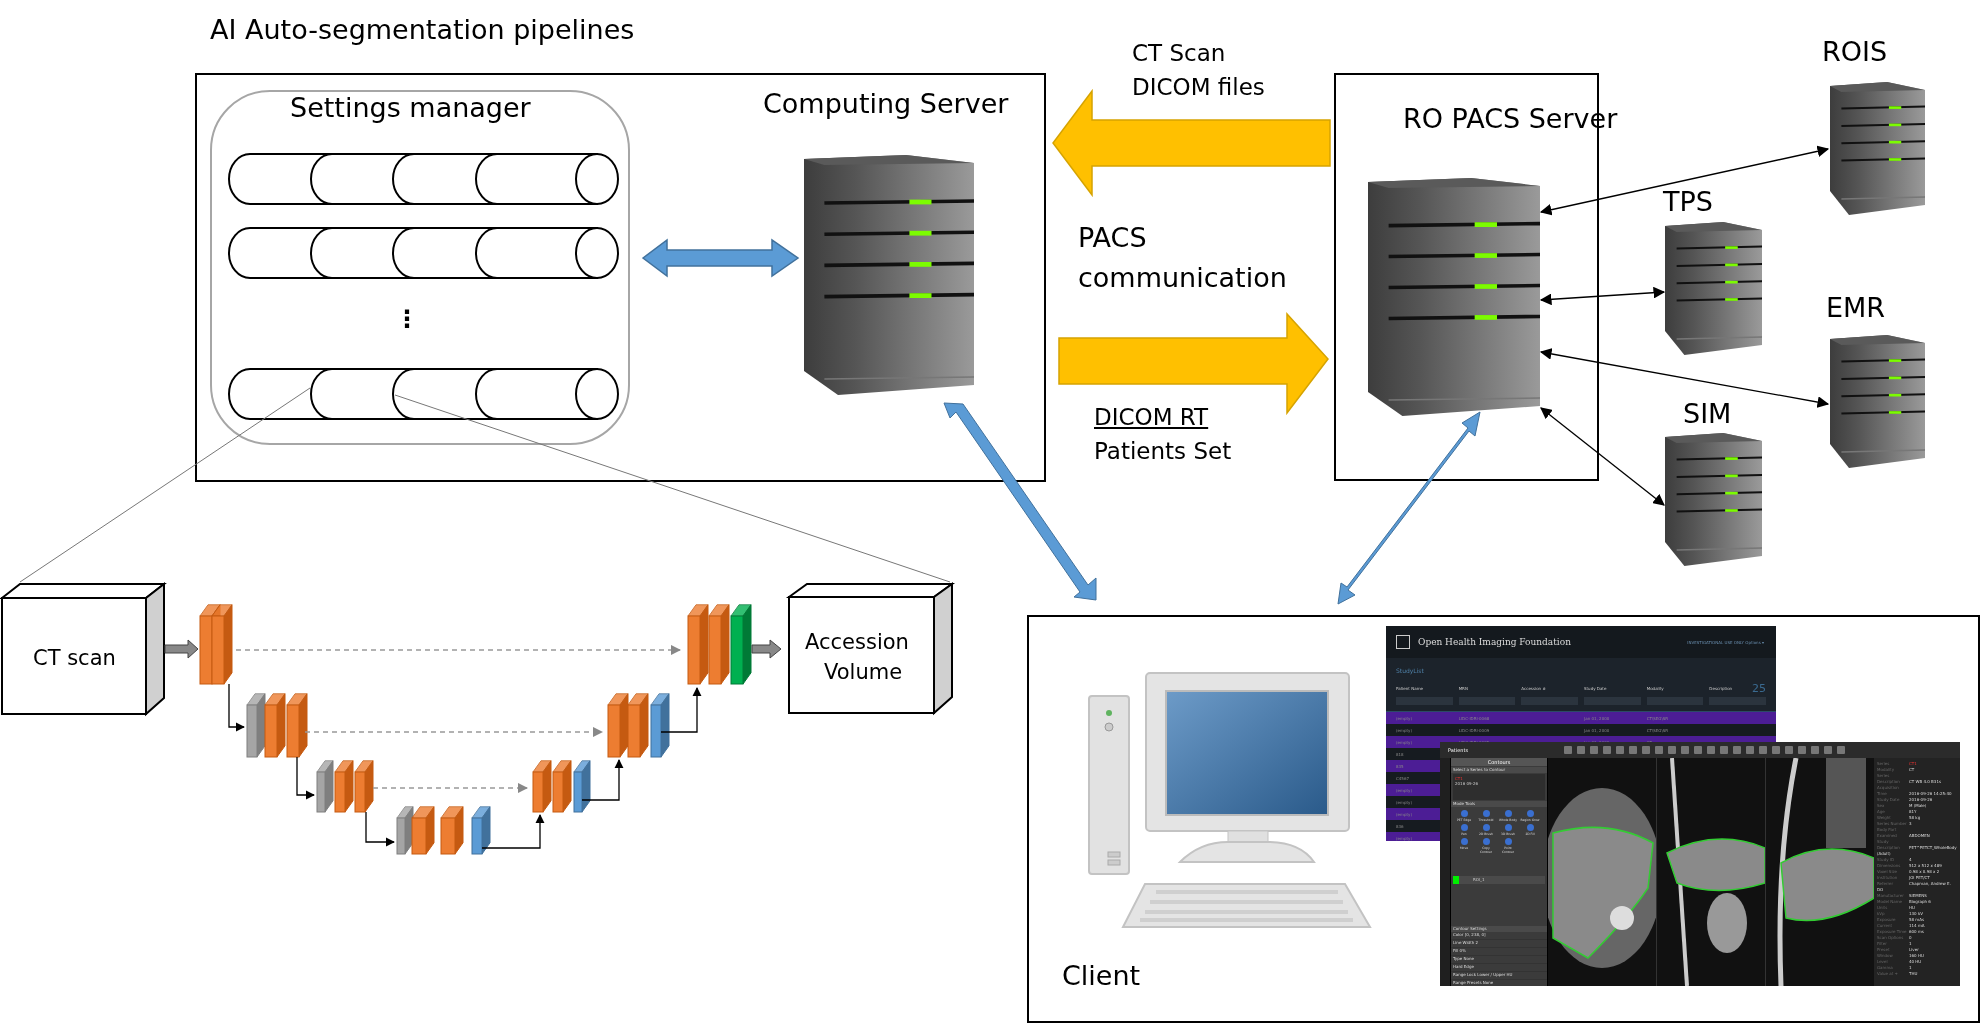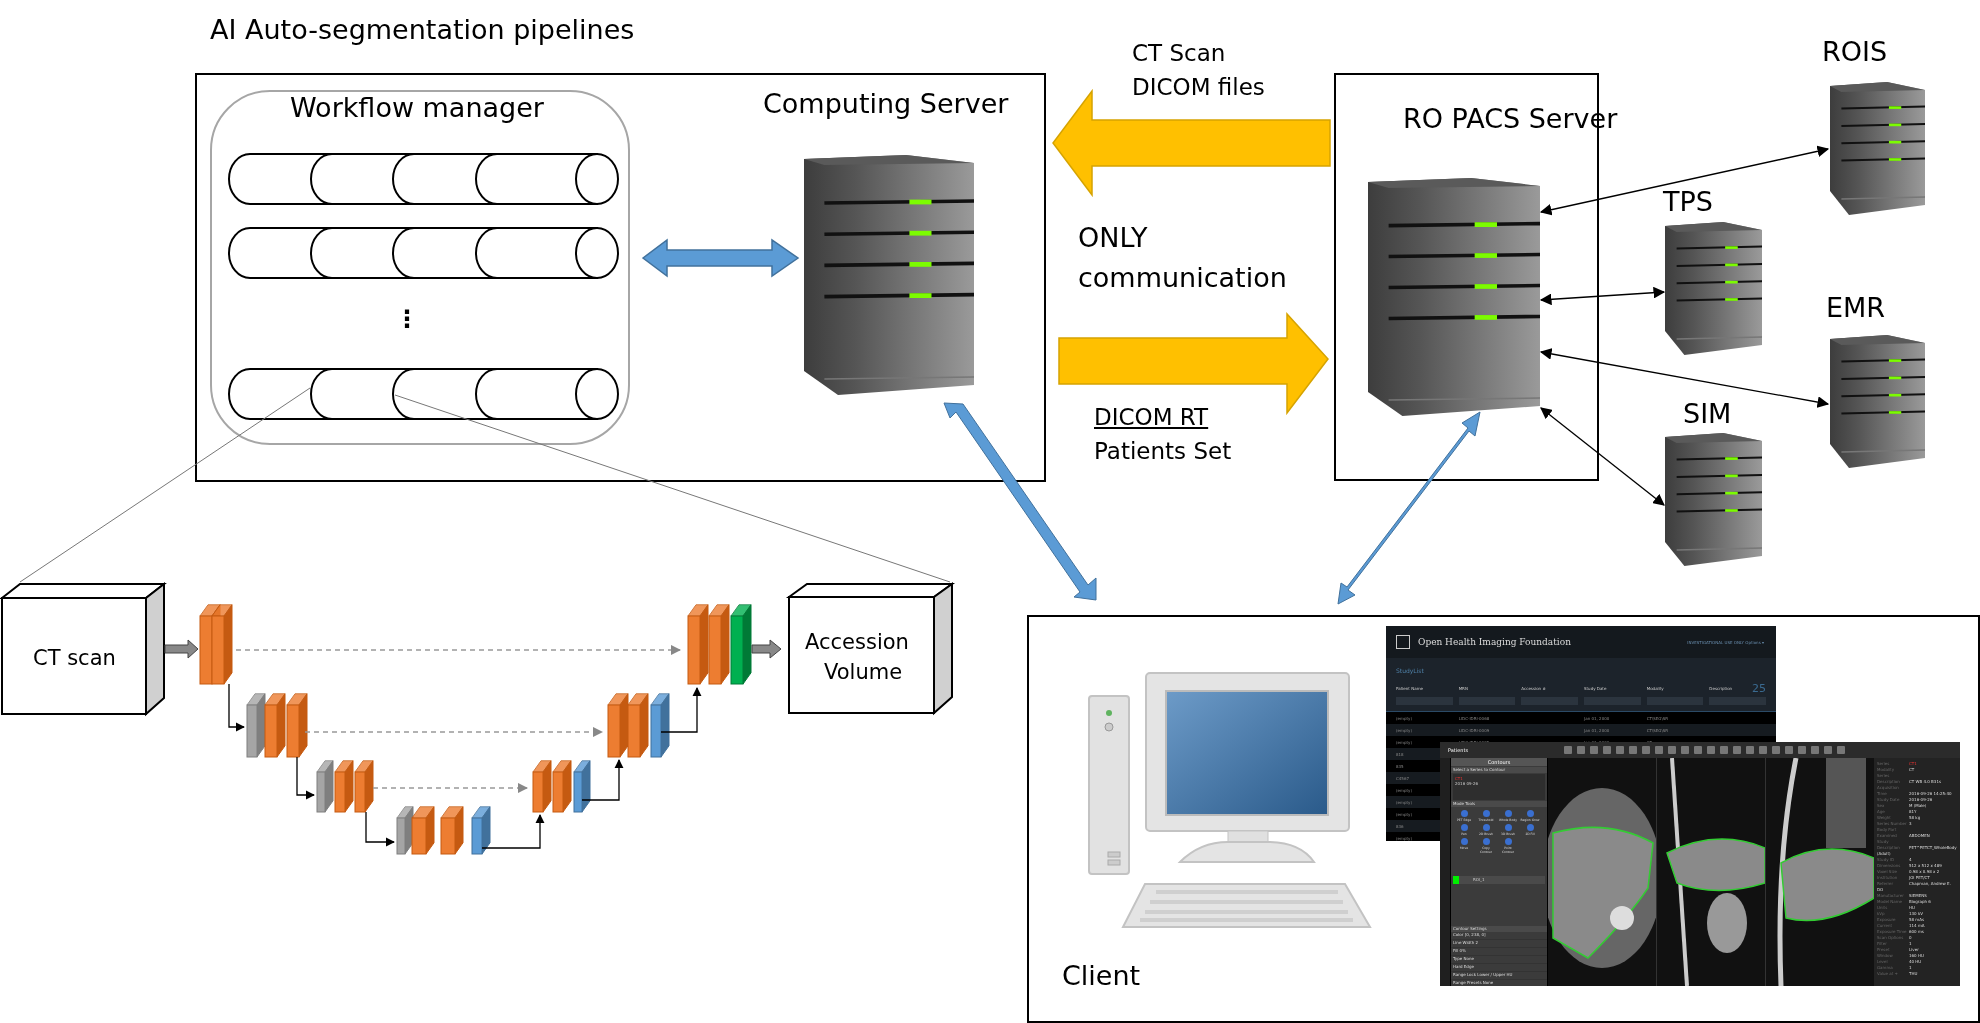--- a/index.html
+++ b/index.html
@@ -5,21 +5,21 @@
   html,body{margin:0;padding:0;background:#fff;}
   body{width:1980px;height:1023px;position:relative;overflow:hidden;font-family:"DejaVu Sans","Liberation Sans",sans-serif;color:#000;}
   .abs{position:absolute;}
   .lbl{position:absolute;white-space:nowrap;color:#000;}
   .box{position:absolute;border:2px solid #000;background:transparent;box-sizing:border-box;}
   svg{position:absolute;left:0;top:0;}
   .t28{font-size:27px;}
   .t24{font-size:23px;}
   .t20{font-size:21px;}
   
-  .ohif1{position:absolute;left:1386px;top:626px;width:390px;height:215px;background:#000000;overflow:hidden;font-size:5px;color:#9aa;}
+  .ohif1{position:absolute;left:1386px;top:626px;width:390px;height:215px;background:#4c1d95;overflow:hidden;font-size:5px;color:#9aa;}
   .ohif1 .hdr{height:32px;background:#14191e;display:flex;align-items:center;padding-left:10px;}
   .ohif1 .hdr .logo{width:12px;height:12px;border:1px solid #ccc;margin-right:8px;}
   .ohif1 .hdr .title{font-size:9px;color:#ddd;font-family:"DejaVu Serif",serif;}
   .ohif1 .hdr .opt{margin-left:auto;margin-right:12px;font-size:4px;color:#6a8fb0;}
   .ohif1 .sl{height:24px;background:#1c232b;display:flex;align-items:center;padding:0 10px;font-size:6px;color:#4f81a8;}
   .ohif1 .sl .cnt{margin-left:auto;font-size:11px;color:#3a6a90;margin-top:36px;}
   .ohif1 .cols{display:flex;padding:4px 10px;gap:6px;background:#1c232b;}
   .ohif1 .cols div{flex:1;color:#ccc;font-size:4px;}
   .ohif1 .filters{display:flex;padding:2px 10px 6px;gap:6px;background:#1c232b;border-bottom:1px solid #2b4a66;}
   .ohif1 .filters div{flex:1;height:8px;background:#2b343e;}
@@ -38,30 +38,30 @@
   .ohif2 .info{position:absolute;left:434px;top:16px;right:0;bottom:0;background:#232323;padding:3px;font-size:4px;line-height:6px;color:#ddd;}
 </style>
 </head>
 <body>
 
 <div class="lbl t28" style="left:210px;top:14px;">AI Auto-segmentation pipelines</div>
 
 <div class="box" style="left:195px;top:73px;width:851px;height:409px;"></div>
 
 <div class="abs" style="left:210px;top:90px;width:420px;height:355px;border:2px solid #a6a6a6;border-radius:60px;box-sizing:border-box;"></div>
-<div class="lbl t28" style="left:290px;top:92px;">Workflow manager</div>
+<div class="lbl t28" style="left:290px;top:92px;">Settings manager</div>
 <div class="lbl t28" style="left:763px;top:88px;">Computing Server</div>
 <div class="lbl" style="left:395px;top:305px;font-size:24px;font-weight:bold;">⋮</div>
 
 <div class="box" style="left:1334px;top:73px;width:265px;height:408px;"></div>
 <div class="lbl t28" style="left:1355px;top:103px;margin-left:48px;">RO PACS Server</div>
 
 <div class="lbl t24" style="left:1132px;top:40px;">CT Scan</div>
 <div class="lbl t24" style="left:1132px;top:74px;">DICOM files</div>
-<div class="lbl t28" style="left:1078px;top:222px;">ONLY</div>
+<div class="lbl t28" style="left:1078px;top:222px;">PACS</div>
 <div class="lbl t28" style="left:1078px;top:262px;text-align:right;">communication</div>
 <div class="lbl t24" style="left:1094px;top:404px;text-decoration:underline;">DICOM RT</div>
 <div class="lbl t24" style="left:1094px;top:438px;">Patients Set</div>
 
 <div class="lbl t28" style="left:1822px;top:36px;">ROIS</div>
 <div class="lbl t28" style="left:1663px;top:186px;">TPS</div>
 <div class="lbl t28" style="left:1826px;top:292px;">EMR</div>
 <div class="lbl t28" style="left:1683px;top:398px;">SIM</div>
 
 <div class="box" style="left:1027px;top:615px;width:953px;height:408px;"></div>

